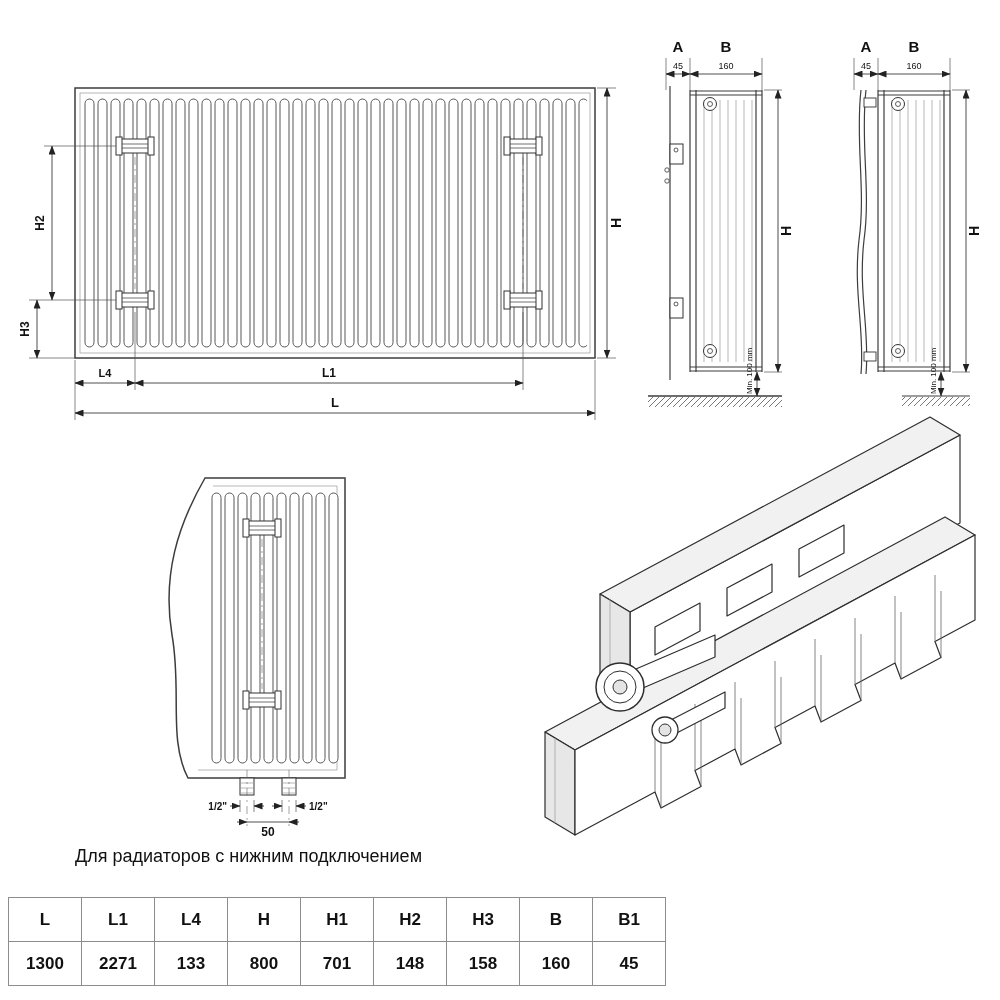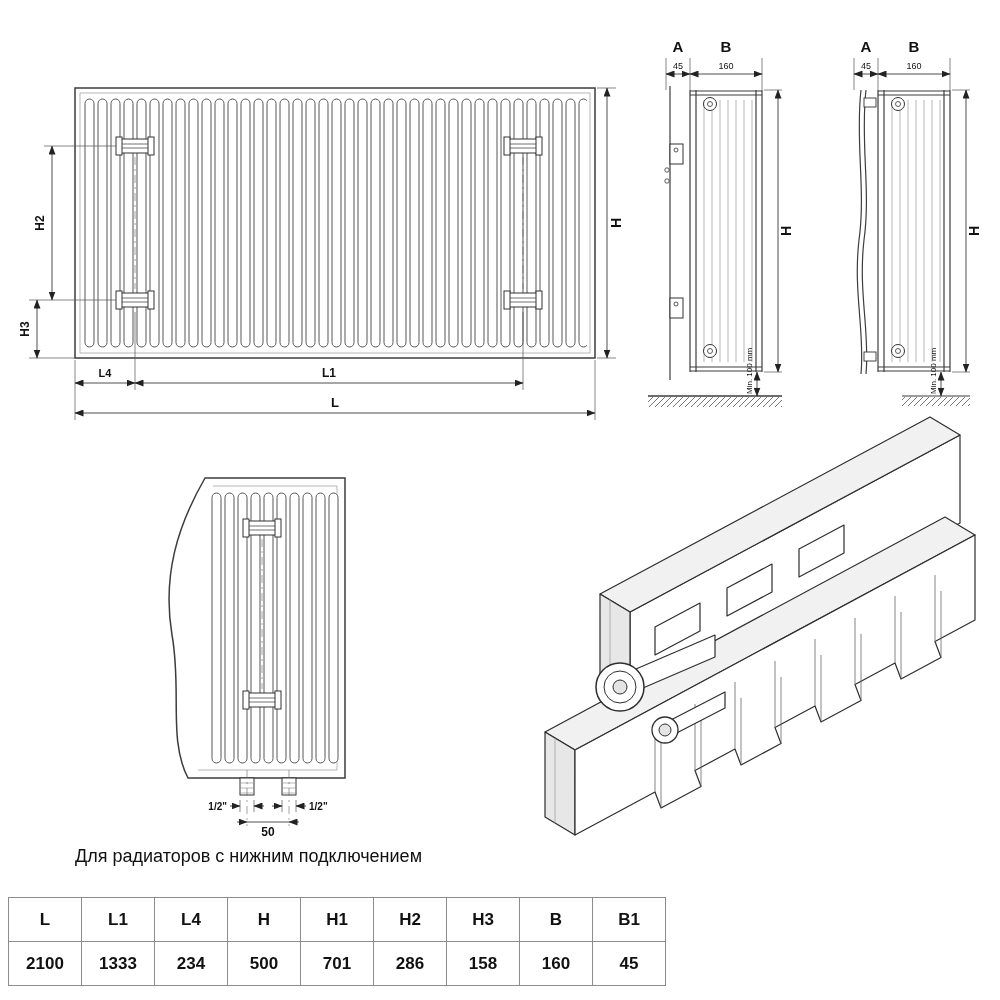--- a/index.html
+++ b/index.html
@@ -276,24 +276,24 @@
 <div class="dim-table">
   <div>L</div>
   <div>L1</div>
   <div>L4</div>
   <div>H</div>
   <div>H1</div>
   <div>H2</div>
   <div>H3</div>
   <div>B</div>
   <div>B1</div>
-  <div>2100</div>
-  <div>1333</div>
-  <div>234</div>
-  <div>500</div>
+  <div>1300</div>
+  <div>2271</div>
+  <div>133</div>
+  <div>800</div>
   <div>701</div>
-  <div>286</div>
+  <div>148</div>
   <div>158</div>
   <div>160</div>
   <div>45</div>
 </div>
 
 </div>
 
 </body></html>

